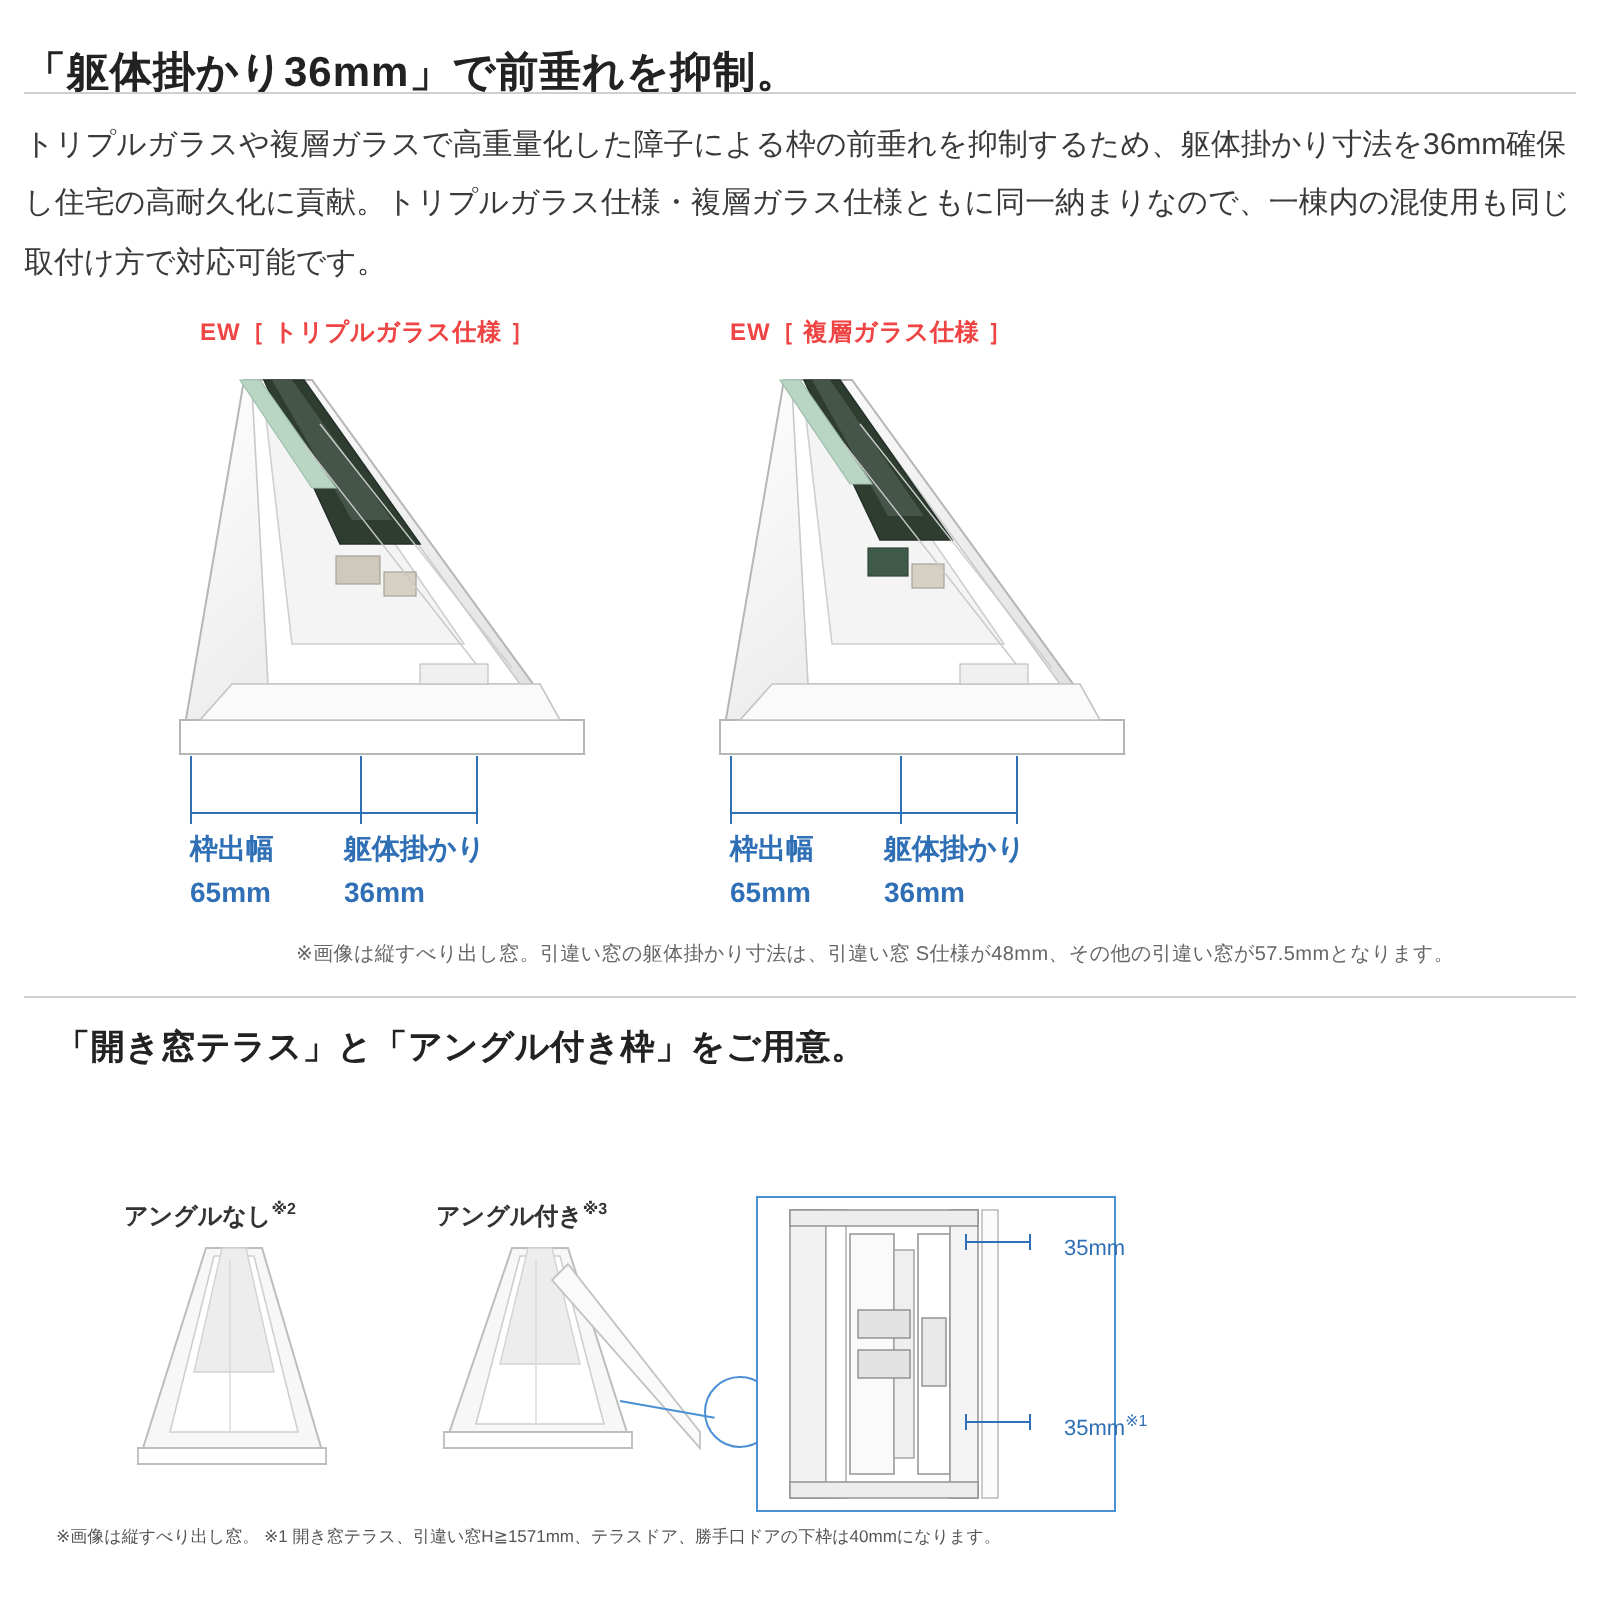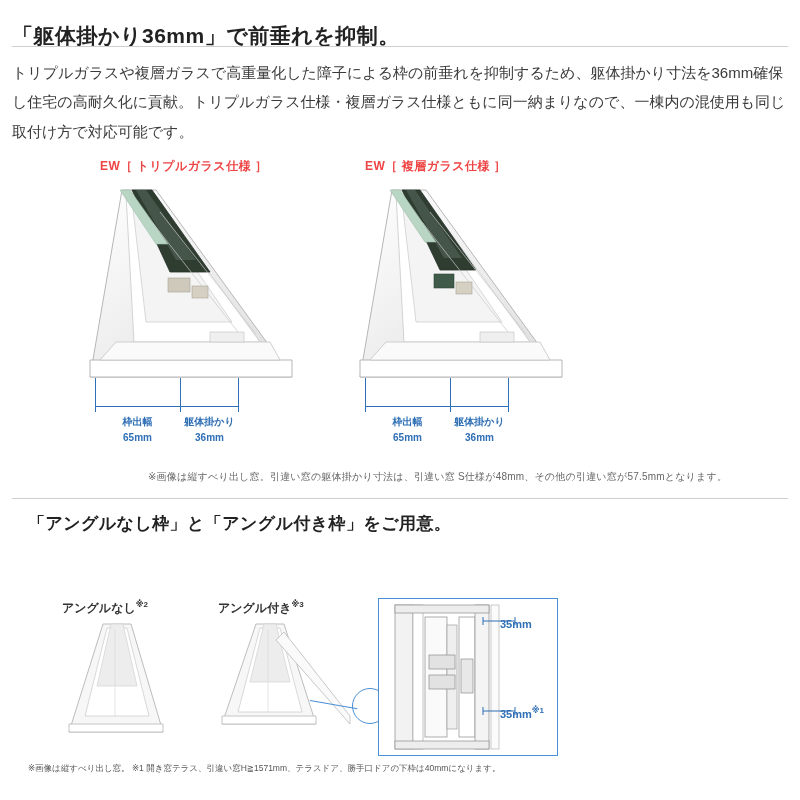--- a/index.html
+++ b/index.html
@@ -51,21 +51,21 @@
   .dims { position:absolute; top:400px; height:60px; }
   .dims.d1 { left:60px; width:300px;}
   .dims.d2 { left:330px; width:300px;}
   .dimline {
     position:absolute; top:6px; height:1px; background:#2f6fb5;
   }
   .dimtick {
     position:absolute; top:1px; width:1px; height:11px; background:#2f6fb5;
   }
   .dimtxt {
-    position:absolute; text-align:center; font-size:10px; color:#2f6fb5;
+    position:absolute; text-align:left; font-size:14px; color:#2f6fb5;
     font-weight:bold; line-height:1.55;
   }
   .vleader {
     position:absolute; width:1px; background:#2f6fb5;
   }
 
   .note-sm {
     position:absolute; font-size:10px; color:#666; letter-spacing:0.2px;
   }
   .note1 { left:148px; top:470px; }
@@ -99,21 +99,21 @@
   }
   .detail-callout {
     position:absolute; left:352px; top:688px; width:36px; height:36px;
     border:1px solid #4a8fd4; border-radius:50%;
   }
   .callout-line {
     position:absolute; left:310px; top:700px; width:48px; height:1px;
     background:#4a8fd4; transform:rotate(10deg); transform-origin:left center;
   }
   .dim35 {
-    position:absolute; font-size:11px; font-weight:bold; color:#2f6fb5;
+    position:absolute; font-size:11px; font-weight:normal; color:#2f6fb5;margin-left:32px;
   }
   .dim35a { left:500px; top:616px; }
   .dim35b { left:500px; top:706px; }
 
   .footnotes {
     position:absolute; left:28px; top:762px; width:740px;
     font-size:8.5px; line-height:1.5; color:#555;
   }
 </style>
 </head>
@@ -218,21 +218,21 @@
     </div>
     <div class="dimtxt" style="left:112px; top:14px; width:75px;">
       <span>躯体掛かり</span><br>
       <span>36mm</span>
     </div>
   </div>
 
   <div class="note-sm note1">※画像は縦すべり出し窓。引違い窓の躯体掛かり寸法は、引違い窓 S仕様が48mm、その他の引違い窓が57.5mmとなります。</div>
 
   <div class="rule rule2"></div>
-  <div class="sec2-title">「アングルなし枠」と「アングル付き枠」をご用意。</div>
+  <div class="sec2-title">「開き窓テラス」と「アングル付き枠」をご用意。</div>
 
   <div class="ang-label ang1">
     <span>アングルなし</span><span class="sup">※2</span>
   </div>
   <div class="ang-label ang2">
     <span>アングル付き</span><span class="sup">※3</span>
   </div>
 
   <div class="ang-img a1">
     <svg width="140" height="130" viewBox="0 0 140 130">

